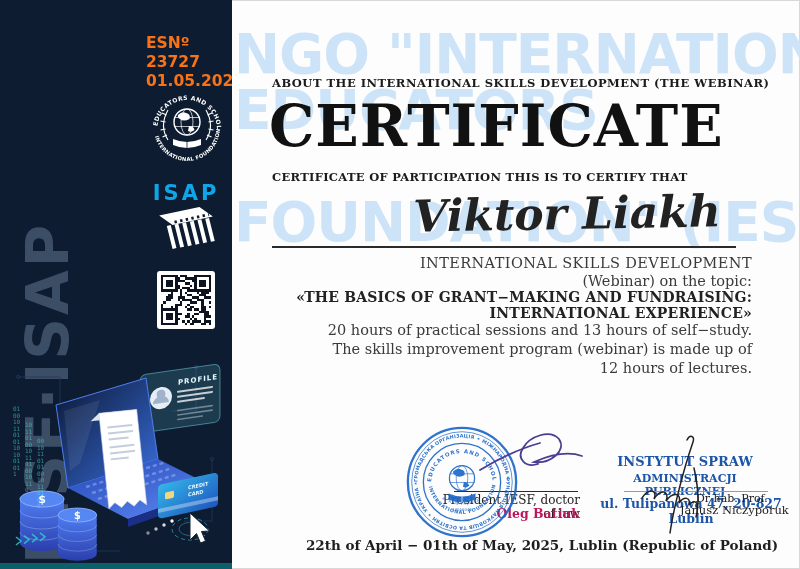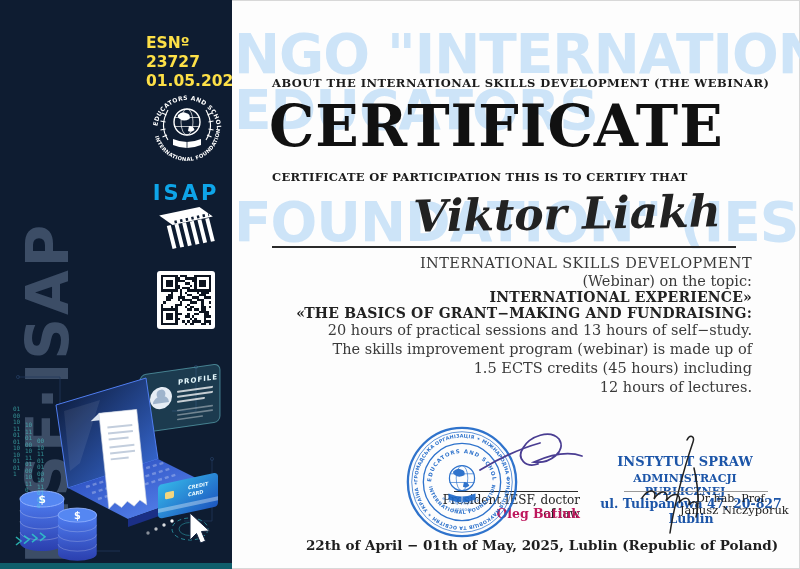--- a/index.html
+++ b/index.html
@@ -3,21 +3,21 @@
 <meta charset="utf-8">
 <style>
   html,body{margin:0;padding:0;background:#888;}
   .page{position:relative;width:800px;height:569px;background:#fdfdfd;overflow:hidden;
         font-family:"DejaVu Serif",serif;box-shadow:inset 0 0 0 1px #d8d8d8;}
   
   .sidebar{position:absolute;left:0;top:0;width:232px;height:569px;background:#0e1c31;overflow:hidden;}
   .vertical-title{position:absolute;left:14px;top:24px;height:540px;writing-mode:vertical-rl;
         transform:rotate(180deg);font:800 58px "DejaVu Sans",sans-serif;color:#3c4d66;
         letter-spacing:3px;z-index:1;white-space:nowrap;}
-  .esn{position:absolute;left:146px;top:34px;width:80px;text-align:left;color:#fde047;
+  .esn{position:absolute;left:146px;top:34px;width:80px;text-align:left;color:#f97316;
         font:700 15.5px "DejaVu Sans",sans-serif;line-height:19px;z-index:2;}
   .emblem{position:absolute;left:145px;top:84px;width:84px;height:84px;z-index:2;}
   .isap-label{position:absolute;left:146px;top:181px;width:80px;text-align:center;color:#0ea5e9;
         font:700 21px "DejaVu Sans",sans-serif;letter-spacing:3px;z-index:2;}
   .isap-columns{position:absolute;left:152px;top:204px;width:68px;height:46px;z-index:2;}
   .qr{position:absolute;left:157px;top:271px;width:58px;height:58px;background:#fff;border-radius:3px;
         padding:4px;box-sizing:border-box;z-index:2;}
   .qr svg{width:100%;height:100%;display:block;}
   .bin{position:absolute;width:8px;font:6px "DejaVu Sans Mono",monospace;line-height:6.5px;
         color:rgba(80,230,220,.55);word-break:break-all;z-index:3;}
@@ -244,25 +244,24 @@
     <div class="about-line">ABOUT THE INTERNATIONAL SKILLS DEVELOPMENT (THE WEBINAR)</div>
     <div class="cert-title">CERTIFICATE</div>
     <div class="certify-line">CERTIFICATE OF PARTICIPATION THIS IS TO CERTIFY THAT</div>
 
     <div class="recipient">Viktor Liakh</div>
     <div class="name-rule"></div>
 
     <div class="body-text">
       <div class="ln prog1">INTERNATIONAL SKILLS DEVELOPMENT</div>
       <div class="ln">(Webinar) on the topic:</div>
+      <div class="topic">«THE BASICS OF GRANT−MAKING AND FUNDRAISING:</div>
       <div class="topic topic2">INTERNATIONAL EXPERIENCE»</div>
-      <div class="topic">«THE BASICS OF GRANT−MAKING AND FUNDRAISING:</div>
       <div class="det">20 hours of practical sessions and 13 hours of self−study.</div>
       <div class="det">The skills improvement program (webinar) is made up of</div>
-      <div class="det">1.5 ECTS credits (45 hours) including</div>
       <div class="det">12 hours of lectures.</div>
     </div>
 
     <svg class="stamp" viewBox="0 0 120 120">
       <defs>
         <path id="stOuter" d="M 14 60 A 46 46 0 1 1 106 60 A 46 46 0 1 1 14 60" fill="none"></path>
         <path id="stTop" d="M 28 62 A 32 32 0 0 1 92 62" fill="none"></path>
         <path id="stBot" d="M 25 58 A 35 35 0 0 0 95 58" fill="none"></path>
         <path id="stCity" d="M 22 56 A 40 40 0 0 0 98 56" fill="none"></path>
       </defs>

